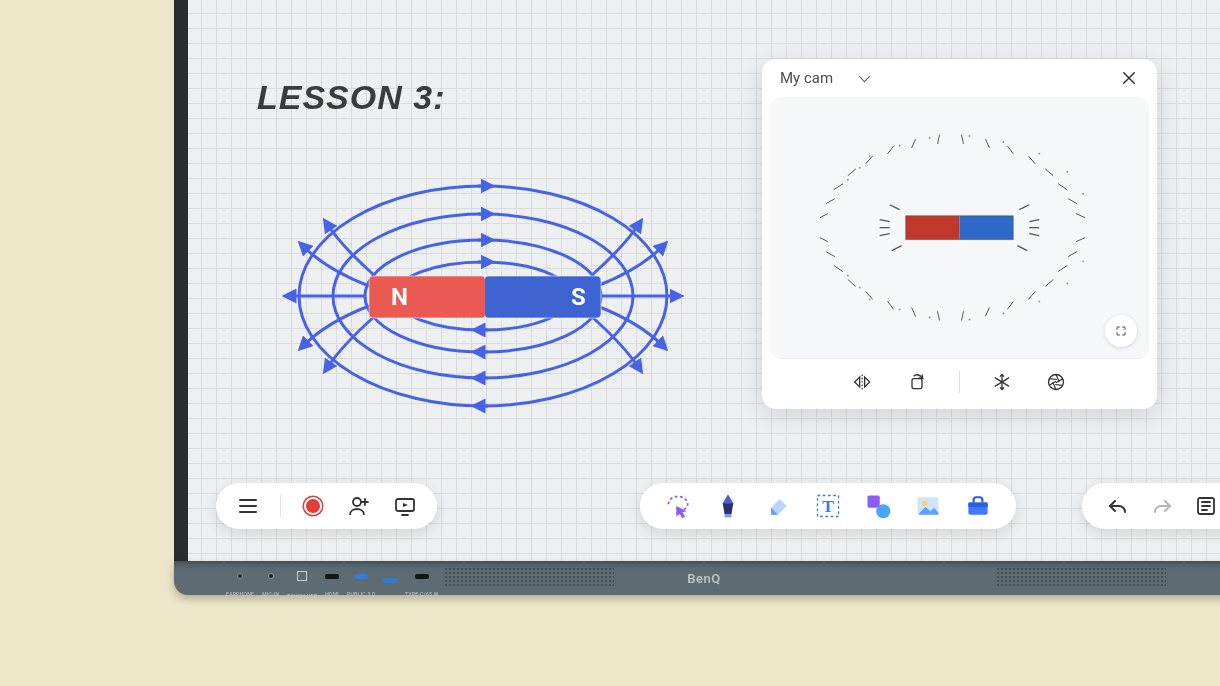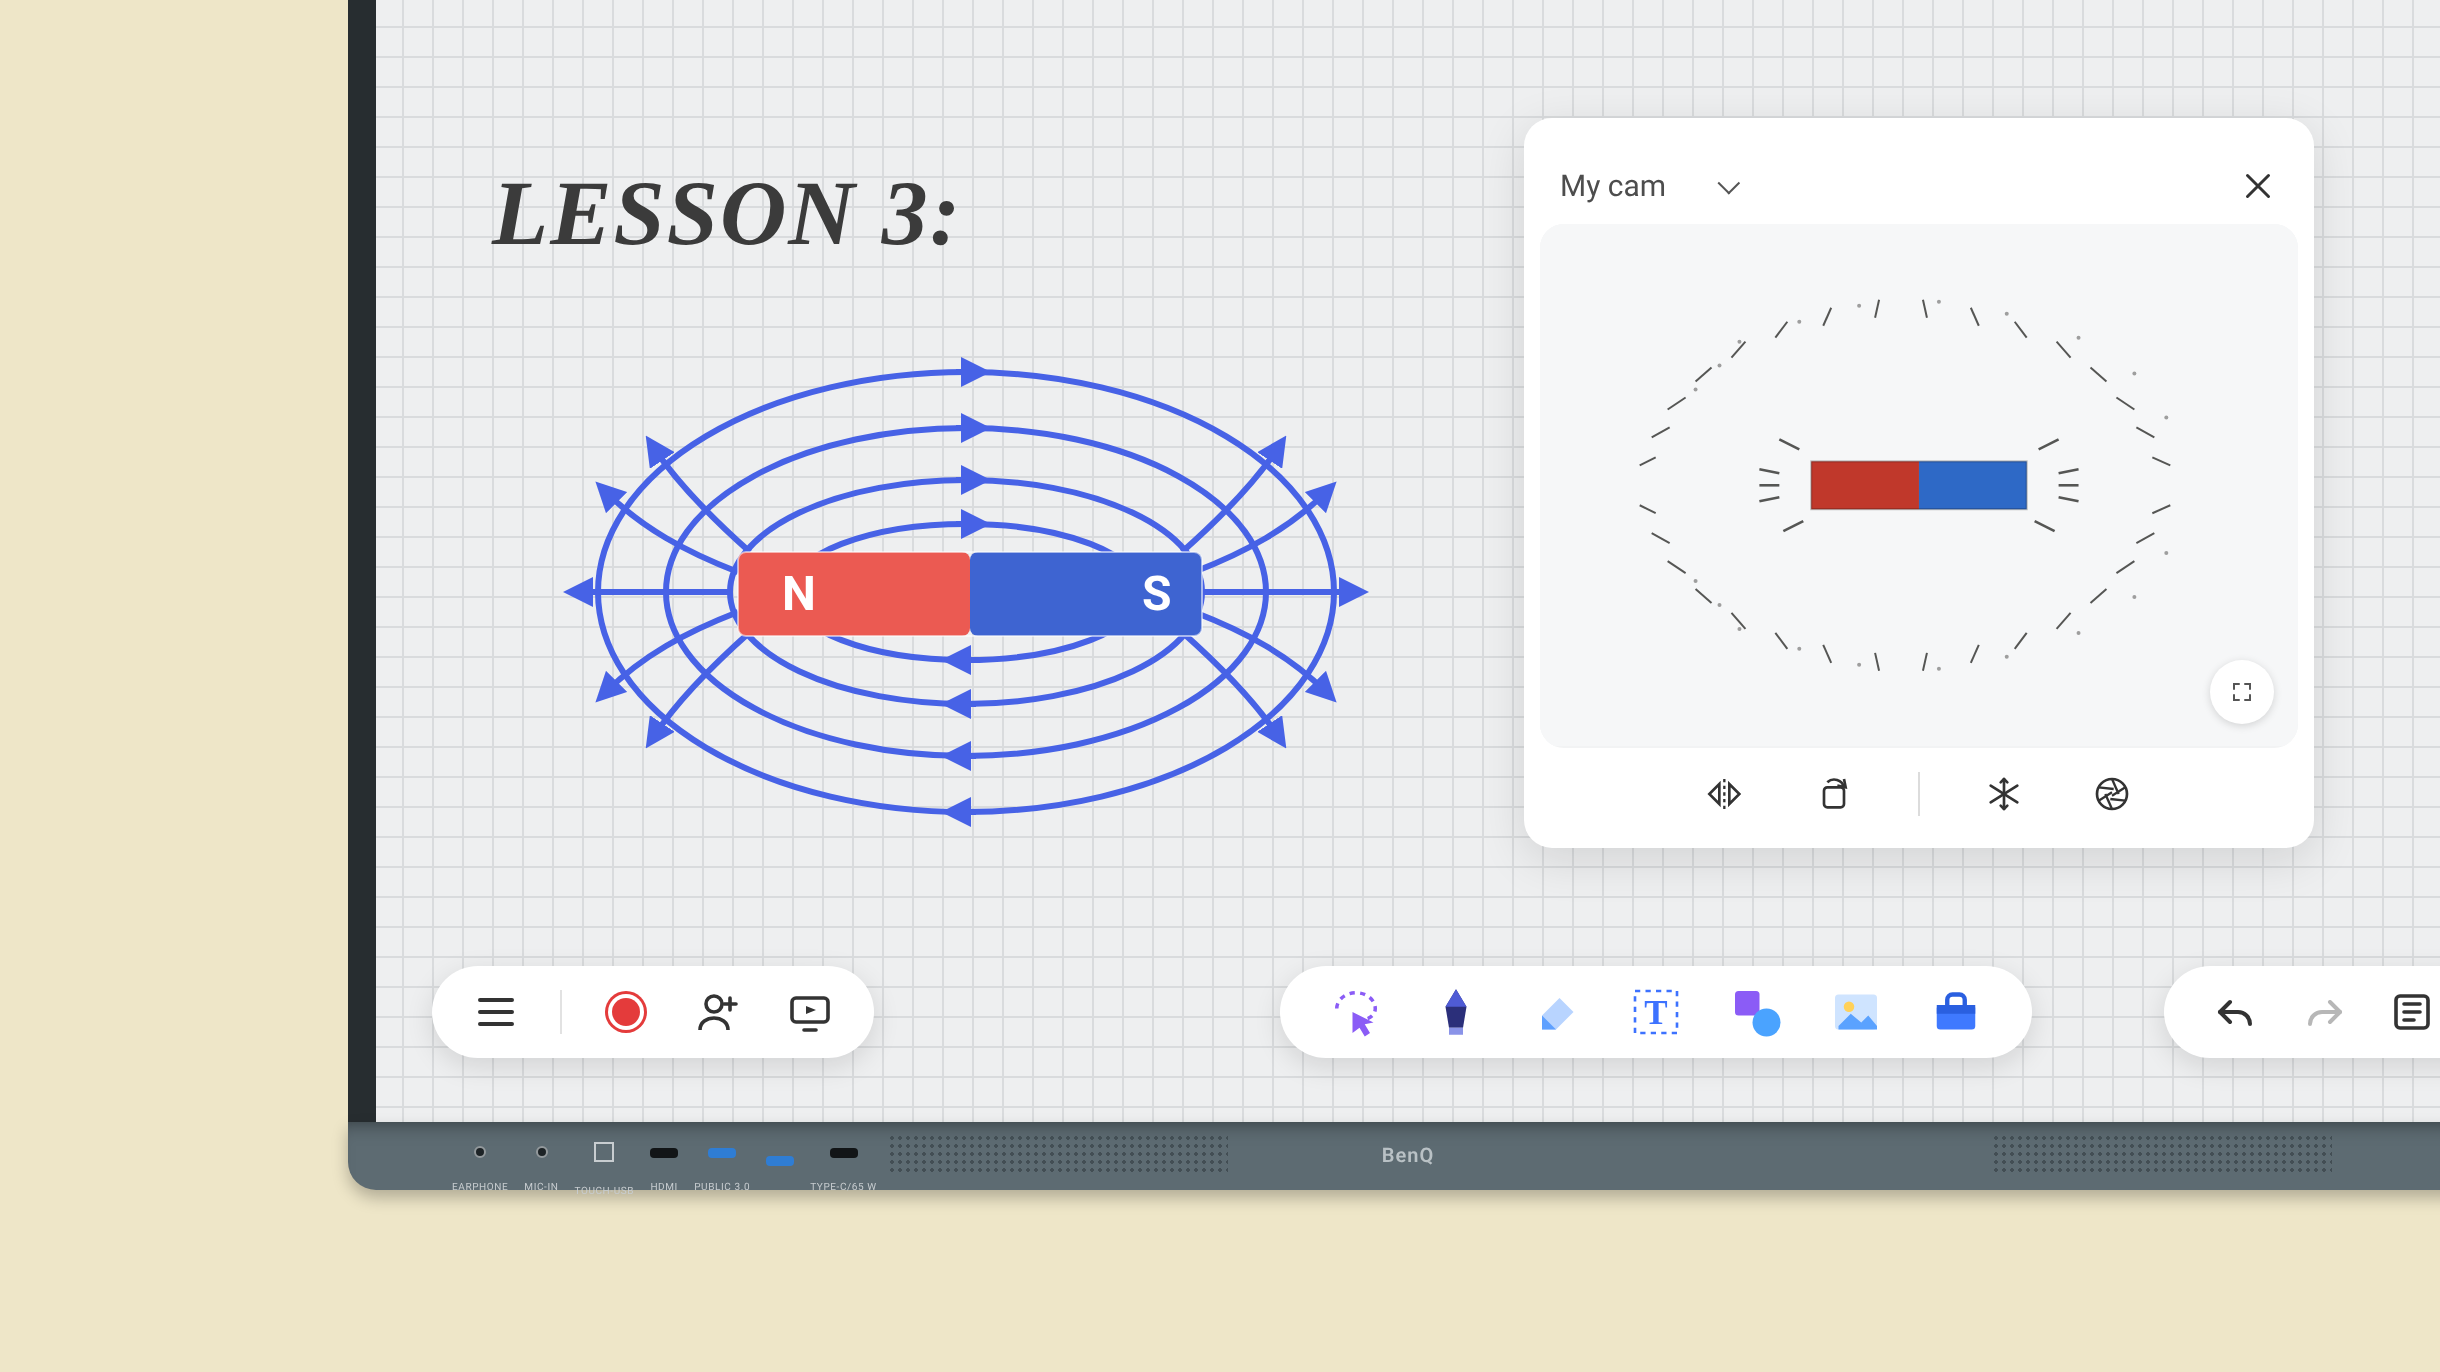--- a/index.html
+++ b/index.html
@@ -26,24 +26,24 @@
       linear-gradient(#cfd2d4 1px, transparent 1px),
       linear-gradient(90deg, #cfd2d4 1px, transparent 1px);
     background-size: 15px 15px, 15px 15px, 75px 75px, 75px 75px;
     background-position: -2px -2px, -2px -2px, -2px -2px, -2px -2px;
     pointer-events:none;
   }
   .grid-content { position:absolute; inset:0; }
 
   
   .lesson-title {
-    position:absolute; left:58px; top:72px;
-    font-family: Liberation Serif, serif;
+    position:absolute; left:69px; top:72px;
+    font-family: Liberation Sans, sans-serif;
     color:#3b3b3b;
-    font-size:46px;
+    font-size:34px;
     line-height:1.5;
     font-weight:700;
     font-variant: small-caps;
     letter-spacing:1px;
     text-transform:uppercase;
     font-style:italic;
     pointer-events:none;
   }
 
   
@@ -59,21 +59,21 @@
     position:absolute;
     right:77px; top:59px;
     width:395px;
     background:#ffffff;
     border-radius:14px;
     box-shadow:0 6px 24px rgba(0,0,0,.12);
     overflow:hidden;
     display:flex; flex-direction:column;
   }
   .cam-header {
-    display:flex; align-items:center; height:38px; padding:0 14px 0 18px;margin-top:15px;
+    display:flex; align-items:center; height:38px; padding:0 14px 0 18px;
   }
   .cam-title-wrap { display:flex; align-items:center; gap:26px; cursor:pointer; }
   .cam-title { font-size:15px; color:#4d4d4d; }
   .cam-caret { width:8px; height:8px; border-right:1.5px solid #555; border-bottom:1.5px solid #555; transform:rotate(45deg) translateY(-2px); }
   .cam-close { margin-left:auto; width:28px; height:28px; display:flex; align-items:center; justify-content:center; cursor:pointer; }
   .cam-close svg { width:18px; height:18px; }
 
   .cam-view {
     margin:0 8px; height:262px;
     border-radius:12px;
@@ -129,21 +129,21 @@
     display:flex; align-items:center;
     box-shadow: inset 0 8px 10px -8px rgba(0,0,0,.5), 0 4px 8px rgba(0,0,0,.25);
   }
   .chin .ports { position:absolute; left:52px; top:10px; display:flex; gap:8px; align-items:center;}
   .chin .ports span { font-size:5px; color:#c8cdd0; letter-spacing:.3px; position:relative; top:10px;}
   .chin .port-group { display:flex; flex-direction:column; align-items:center; gap:2px; }
   .chin .dot6 { width:6px; height:6px; border-radius:50%; background:#1d2326; border:1px solid #93999c; }
   .chin .sq { width:10px; height:10px; border:1.5px solid #c8cdd0; }
   .chin .slot { width:14px; height:5px; border-radius:2px; background:#121517; }
   .chin .slot.blue{ background:#2f7dd4; }
-  .chin .brand { position:absolute; left:50%; transform:translateX(-50%); color:#b9c1c5; font-size:10px; letter-spacing:.5px; font-weight:600;}
+  .chin .brand { position:absolute; left:50%; transform:translateX(-50%); color:#b9c1c5; font-size:13px; letter-spacing:.5px; font-weight:600;}
   
   .chin .grille { position:absolute; top:6px; height:20px; width:170px;
     background-image: radial-gradient(#3c474d 1px, transparent 1px);
     background-size: 4px 4px; opacity:.8;
   }
   .chin .grille.l { left:270px; }
   .chin .grille.r { right:68px; }
 
 </style>
 </head>

